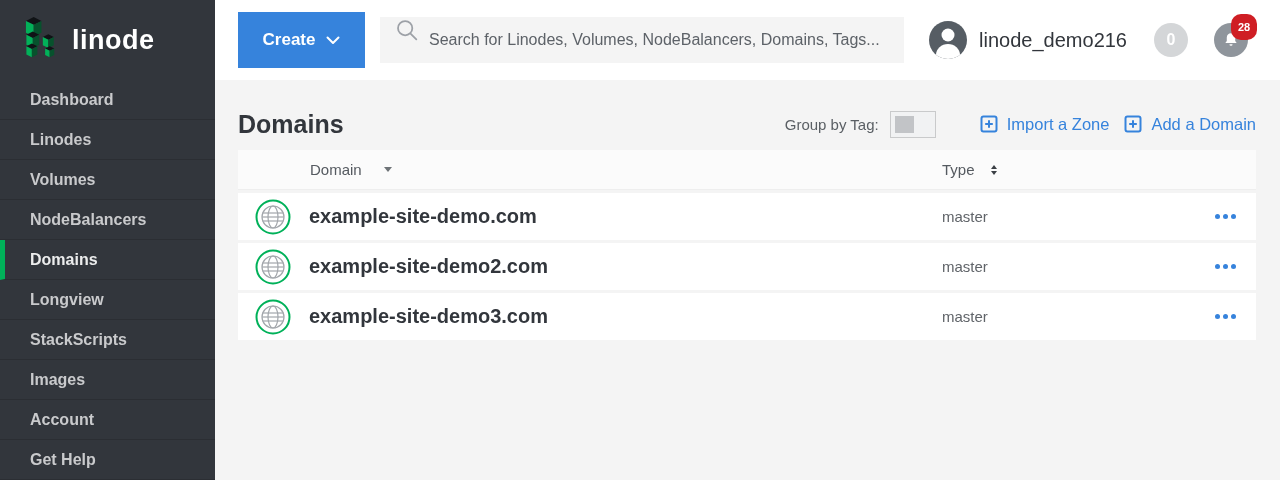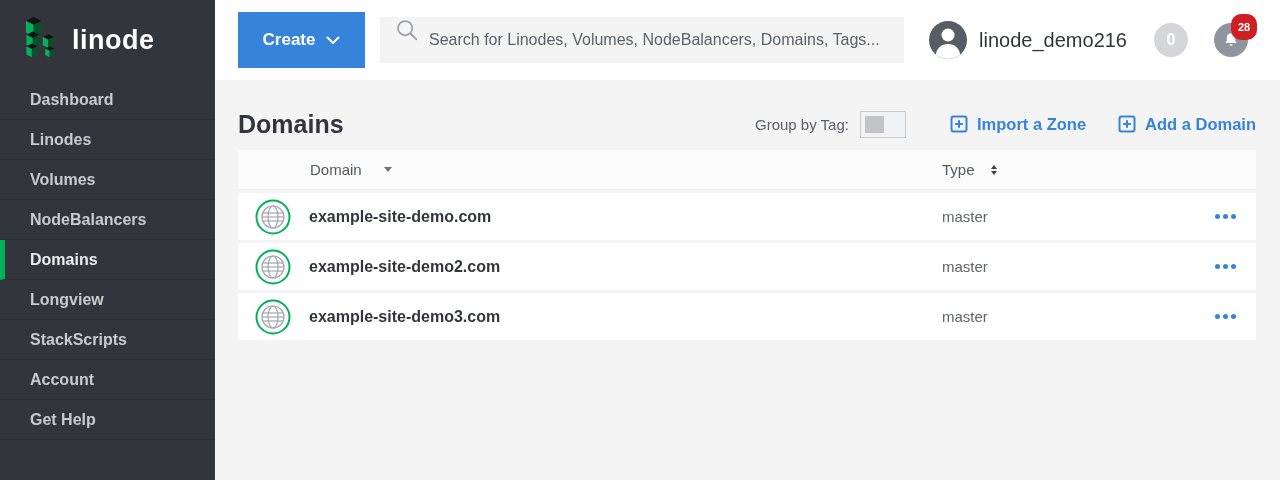--- a/index.html
+++ b/index.html
@@ -53,23 +53,23 @@
   .main{position:absolute;left:215px;top:80px;width:1065px;height:400px;
     background:var(--page-bg);padding:28px 24px 0 23px;}
   .page-header{display:flex;align-items:center;height:32px;}
   .page-title{font-size:25px;font-weight:700;color:var(--text-dark);}
   .spacer{flex:1;}
   .group-label{font-size:15px;color:#5a5f64;}
   .toggle{width:46px;height:27px;border:1px solid #c9cacb;background:#f1f2f3;
     margin-left:11px;position:relative;cursor:pointer;flex:none;}
   .toggle .knob{position:absolute;left:4px;top:4px;width:19px;height:17px;background:#c2c4c7;}
   .action-link{display:flex;align-items:center;gap:9px;color:var(--blue);
-    font-size:16.5px;font-weight:700;cursor:pointer;text-decoration:none;}
+    font-size:16.5px;font-weight:400;cursor:pointer;text-decoration:none;}
   .action-import{margin-left:44px;}
-  .action-add{margin-left:32px;}
+  .action-add{margin-left:15px;}
 
   
   .table{margin-top:10px;}
   .thead{height:40px;background:#fbfbfb;display:flex;align-items:center;
     border-bottom:1px solid #eeeeee;}
   .th-domain{flex:0 0 704px;display:flex;align-items:center;padding-left:72px;gap:22px;
     cursor:pointer;}
   .th-type{flex:1;display:flex;align-items:center;gap:16px;cursor:pointer;}
   .th-label{font-size:15px;color:#555a60;}
   .th-actions{width:56px;}
@@ -77,21 +77,21 @@
     border-right:4px solid transparent;border-top:5px solid #6e7377;}
   .sort-both{display:flex;flex-direction:column;gap:2px;}
   .sort-both .up{width:0;height:0;border-left:3.5px solid transparent;
     border-right:3.5px solid transparent;border-bottom:4px solid #3a3f44;}
   .sort-both .down{width:0;height:0;border-left:3.5px solid transparent;
     border-right:3.5px solid transparent;border-top:4px solid #3a3f44;}
 
   .trow{height:47px;background:#fff;display:flex;align-items:center;margin-top:3px;
     cursor:pointer;}
   .cell-domain{flex:0 0 704px;display:flex;align-items:center;padding-left:17px;gap:18px;}
-  .domain-name{font-size:16px;font-weight:700;color:var(--text-dark);}
+  .domain-name{font-size:20px;font-weight:700;color:var(--text-dark);}
   .cell-type{flex:1;font-size:15px;color:var(--text-gray);}
   .cell-actions{width:56px;display:flex;justify-content:flex-end;align-items:center;
     gap:3px;padding-right:20px;cursor:pointer;}
   .dot{width:5px;height:5px;border-radius:50%;background:var(--blue);}
 </style>
 </head>
 <body>
 
 <aside class="sidebar">
   <div class="logo">
@@ -135,20 +135,23 @@
       <span>NodeBalancers</span>
     </div>
       <div class="nav-item selected">
       <span>Domains</span>
     </div>
       <div class="nav-item">
       <span>Longview</span>
     </div>
       <div class="nav-item">
       <span>StackScripts</span>
+    </div>
+      <div class="nav-item">
+      <span>Images</span>
     </div>
       <div class="nav-item">
       <span>Account</span>
     </div>
       <div class="nav-item">
       <span>Get Help</span>
     </div>
     </nav>
 
 </aside>

